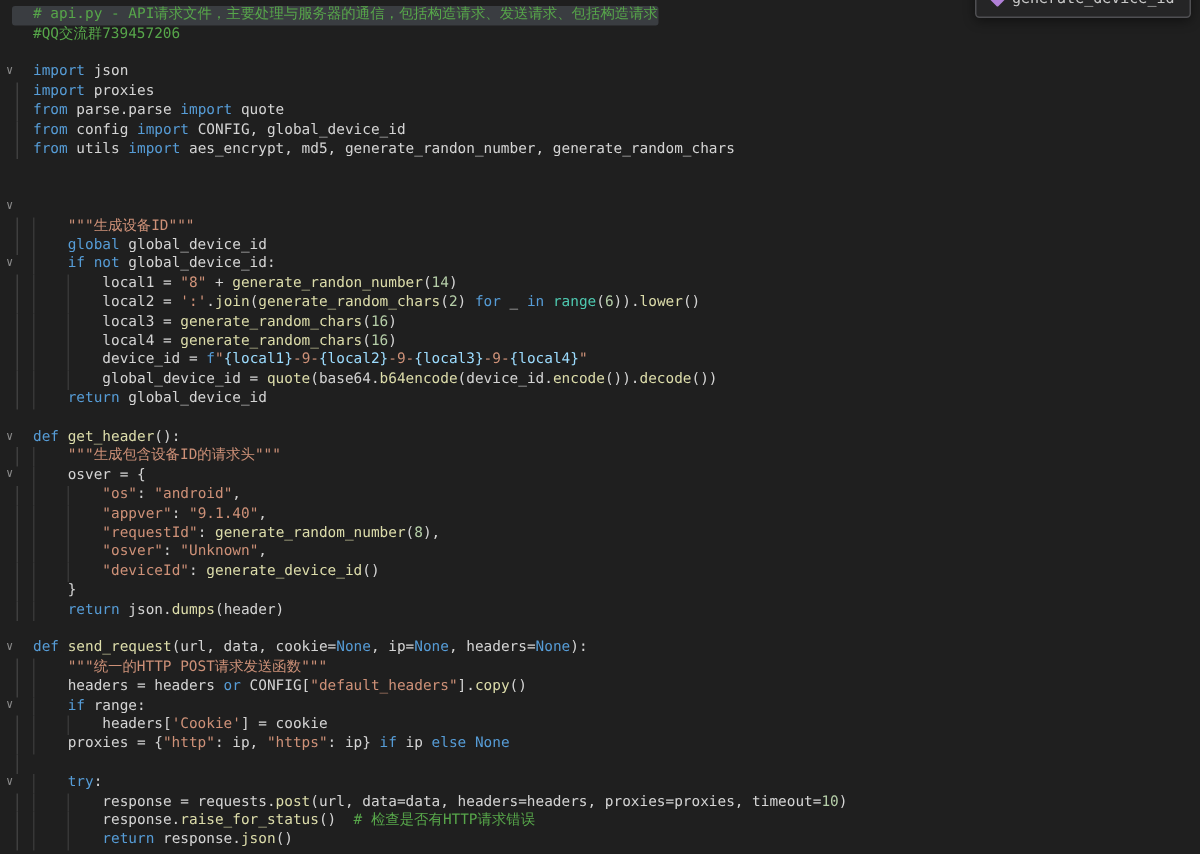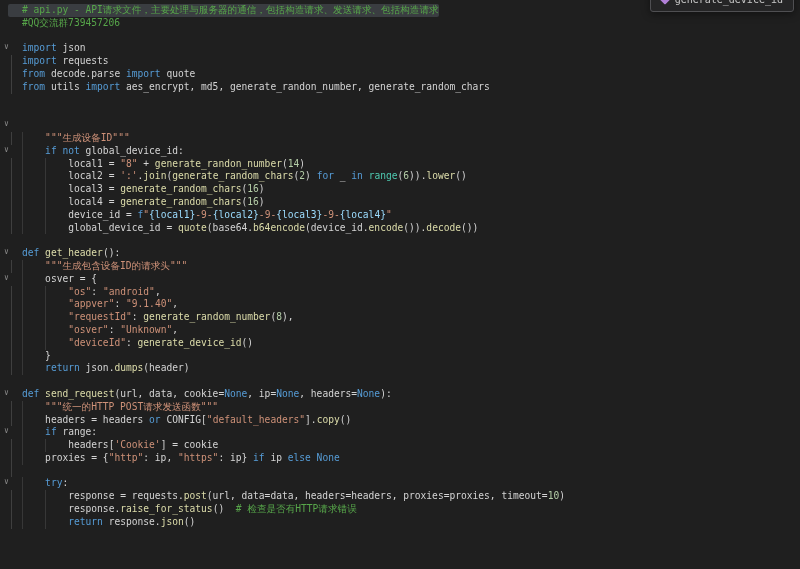--- a/index.html
+++ b/index.html
@@ -32,34 +32,37 @@
   }
 </style>
 </head>
 <body style="background: rgb(31, 31, 31);">
 
 <div class="code-area">
     <div class="line"><span class="gutter"></span><span class="code selected" style="background: rgb(58, 61, 65);"><span style="color: rgb(87, 166, 74);"># api.py - API请求文件，主要处理与服务器的通信，包括构造请求、发送请求、包括构造请求</span></span></div>
     <div class="line"><span class="gutter"></span><span class="code"><span style="color: rgb(87, 166, 74);">#QQ交流群739457206</span></span></div>
     <div class="line"><span class="gutter"></span><span class="code"></span></div>
     <div class="line"><span class="gutter"><span class="chevron" style="color: rgb(138, 138, 138);">∨</span></span><span class="code"><span style="color: rgb(86, 156, 214);">import</span><span style="color: rgb(212, 212, 212);"> json</span></span></div>
-    <div class="line"><span class="gutter"><span class="gutter-bar" style="background: rgb(63, 63, 63);"></span></span><span class="code"><span style="color: rgb(86, 156, 214);">import</span><span style="color: rgb(212, 212, 212);"> requests</span></span></div>
-    <div class="line"><span class="gutter"><span class="gutter-bar" style="background: rgb(63, 63, 63);"></span></span><span class="code"><span style="color: rgb(86, 156, 214);">from</span><span style="color: rgb(212, 212, 212);"> decode.parse </span><span style="color: rgb(86, 156, 214);">import</span><span style="color: rgb(212, 212, 212);"> quote</span></span></div>
+    <div class="line"><span class="gutter"><span class="gutter-bar" style="background: rgb(63, 63, 63);"></span></span><span class="code"><span style="color: rgb(86, 156, 214);">import</span><span style="color: rgb(212, 212, 212);"> proxies</span></span></div>
+    <div class="line"><span class="gutter"><span class="gutter-bar" style="background: rgb(63, 63, 63);"></span></span><span class="code"><span style="color: rgb(86, 156, 214);">from</span><span style="color: rgb(212, 212, 212);"> parse.parse </span><span style="color: rgb(86, 156, 214);">import</span><span style="color: rgb(212, 212, 212);"> quote</span></span></div>
+    <div class="line"><span class="gutter"><span class="gutter-bar" style="background: rgb(63, 63, 63);"></span></span><span class="code"><span style="color: rgb(86, 156, 214);">from</span><span style="color: rgb(212, 212, 212);"> config </span><span style="color: rgb(86, 156, 214);">import</span><span style="color: rgb(212, 212, 212);"> CONFIG, global_device_id</span></span></div>
     <div class="line"><span class="gutter"><span class="gutter-bar" style="background: rgb(63, 63, 63);"></span></span><span class="code"><span style="color: rgb(86, 156, 214);">from</span><span style="color: rgb(212, 212, 212);"> utils </span><span style="color: rgb(86, 156, 214);">import</span><span style="color: rgb(212, 212, 212);"> aes_encrypt, md5, generate_randon_number, generate_random_chars</span></span></div>
     <div class="line"><span class="gutter"></span><span class="code"></span></div>
     <div class="line"><span class="gutter"></span><span class="code"></span></div>
     <div class="line"><span class="gutter"><span class="chevron" style="color: rgb(138, 138, 138);">∨</span></span></div>
     <div class="line"><span class="gutter"><span class="gutter-bar" style="background: rgb(63, 63, 63);"></span></span><span class="indent-guide" style="left: 22px; background: rgb(55, 55, 55);"></span><span class="code"><span style="color: rgb(206, 145, 120);">    """生成设备ID"""</span></span></div>
+    <div class="line"><span class="gutter"><span class="gutter-bar" style="background: rgb(63, 63, 63);"></span></span><span class="indent-guide" style="left: 22px; background: rgb(55, 55, 55);"></span><span class="code"><span style="color: rgb(86, 156, 214);">    global</span><span style="color: rgb(212, 212, 212);"> global_device_id</span></span></div>
     <div class="line"><span class="gutter"><span class="chevron" style="color: rgb(138, 138, 138);">∨</span></span><span class="indent-guide" style="left: 22px; background: rgb(55, 55, 55);"></span><span class="code"><span style="color: rgb(86, 156, 214);">    if not</span><span style="color: rgb(212, 212, 212);"> global_device_id:</span></span></div>
     <div class="line"><span class="gutter"><span class="gutter-bar" style="background: rgb(63, 63, 63);"></span></span><span class="indent-guide" style="left: 22px; background: rgb(55, 55, 55);"></span><span class="indent-guide" style="left: 45px; background: rgb(55, 55, 55);"></span><span class="code"><span style="color: rgb(212, 212, 212);">        local1 = </span><span style="color: rgb(206, 145, 120);">"8"</span><span style="color: rgb(212, 212, 212);"> + </span><span style="color: rgb(220, 220, 170);">generate_randon_number</span><span style="color: rgb(212, 212, 212);">(</span><span style="color: rgb(181, 206, 168);">14</span><span style="color: rgb(212, 212, 212);">)</span></span></div>
     <div class="line"><span class="gutter"><span class="gutter-bar" style="background: rgb(63, 63, 63);"></span></span><span class="indent-guide" style="left: 22px; background: rgb(55, 55, 55);"></span><span class="indent-guide" style="left: 45px; background: rgb(55, 55, 55);"></span><span class="code"><span style="color: rgb(212, 212, 212);">        local2 = </span><span style="color: rgb(206, 145, 120);">':'</span><span style="color: rgb(212, 212, 212);">.</span><span style="color: rgb(220, 220, 170);">join</span><span style="color: rgb(212, 212, 212);">(</span><span style="color: rgb(220, 220, 170);">generate_random_chars</span><span style="color: rgb(212, 212, 212);">(</span><span style="color: rgb(181, 206, 168);">2</span><span style="color: rgb(212, 212, 212);">) </span><span style="color: rgb(86, 156, 214);">for</span><span style="color: rgb(212, 212, 212);"> _ </span><span style="color: rgb(86, 156, 214);">in</span><span style="color: rgb(212, 212, 212);"> </span><span style="color: rgb(78, 201, 176);">range</span><span style="color: rgb(212, 212, 212);">(</span><span style="color: rgb(181, 206, 168);">6</span><span style="color: rgb(212, 212, 212);">)).</span><span style="color: rgb(220, 220, 170);">lower</span><span style="color: rgb(212, 212, 212);">()</span></span></div>
     <div class="line"><span class="gutter"><span class="gutter-bar" style="background: rgb(63, 63, 63);"></span></span><span class="indent-guide" style="left: 22px; background: rgb(55, 55, 55);"></span><span class="indent-guide" style="left: 45px; background: rgb(55, 55, 55);"></span><span class="code"><span style="color: rgb(212, 212, 212);">        local3 = </span><span style="color: rgb(220, 220, 170);">generate_random_chars</span><span style="color: rgb(212, 212, 212);">(</span><span style="color: rgb(181, 206, 168);">16</span><span style="color: rgb(212, 212, 212);">)</span></span></div>
     <div class="line"><span class="gutter"><span class="gutter-bar" style="background: rgb(63, 63, 63);"></span></span><span class="indent-guide" style="left: 22px; background: rgb(55, 55, 55);"></span><span class="indent-guide" style="left: 45px; background: rgb(55, 55, 55);"></span><span class="code"><span style="color: rgb(212, 212, 212);">        local4 = </span><span style="color: rgb(220, 220, 170);">generate_random_chars</span><span style="color: rgb(212, 212, 212);">(</span><span style="color: rgb(181, 206, 168);">16</span><span style="color: rgb(212, 212, 212);">)</span></span></div>
     <div class="line"><span class="gutter"><span class="gutter-bar" style="background: rgb(63, 63, 63);"></span></span><span class="indent-guide" style="left: 22px; background: rgb(55, 55, 55);"></span><span class="indent-guide" style="left: 45px; background: rgb(55, 55, 55);"></span><span class="code"><span style="color: rgb(212, 212, 212);">        device_id = </span><span style="color: rgb(86, 156, 214);">f</span><span style="color: rgb(206, 145, 120);">"</span><span style="color: rgb(156, 220, 254);">{local1}</span><span style="color: rgb(206, 145, 120);">-9-</span><span style="color: rgb(156, 220, 254);">{local2}</span><span style="color: rgb(206, 145, 120);">-9-</span><span style="color: rgb(156, 220, 254);">{local3}</span><span style="color: rgb(206, 145, 120);">-9-</span><span style="color: rgb(156, 220, 254);">{local4}</span><span style="color: rgb(206, 145, 120);">"</span></span></div>
     <div class="line"><span class="gutter"><span class="gutter-bar" style="background: rgb(63, 63, 63);"></span></span><span class="indent-guide" style="left: 22px; background: rgb(55, 55, 55);"></span><span class="indent-guide" style="left: 45px; background: rgb(55, 55, 55);"></span><span class="code"><span style="color: rgb(212, 212, 212);">        global_device_id = </span><span style="color: rgb(220, 220, 170);">quote</span><span style="color: rgb(212, 212, 212);">(base64.</span><span style="color: rgb(220, 220, 170);">b64encode</span><span style="color: rgb(212, 212, 212);">(device_id.</span><span style="color: rgb(220, 220, 170);">encode</span><span style="color: rgb(212, 212, 212);">()).</span><span style="color: rgb(220, 220, 170);">decode</span><span style="color: rgb(212, 212, 212);">())</span></span></div>
+    <div class="line"><span class="gutter"><span class="gutter-bar" style="background: rgb(63, 63, 63);"></span></span><span class="indent-guide" style="left: 22px; background: rgb(55, 55, 55);"></span><span class="code"><span style="color: rgb(86, 156, 214);">    return</span><span style="color: rgb(212, 212, 212);"> global_device_id</span></span></div>
     <div class="line"><span class="gutter"></span><span class="code"></span></div>
     <div class="line"><span class="gutter"><span class="chevron" style="color: rgb(138, 138, 138);">∨</span></span><span class="code"><span style="color: rgb(86, 156, 214);">def</span><span style="color: rgb(220, 220, 170);"> get_header</span><span style="color: rgb(212, 212, 212);">():</span></span></div>
     <div class="line"><span class="gutter"><span class="gutter-bar" style="background: rgb(63, 63, 63);"></span></span><span class="indent-guide" style="left: 22px; background: rgb(55, 55, 55);"></span><span class="code"><span style="color: rgb(206, 145, 120);">    """生成包含设备ID的请求头"""</span></span></div>
     <div class="line"><span class="gutter"><span class="chevron" style="color: rgb(138, 138, 138);">∨</span></span><span class="indent-guide" style="left: 22px; background: rgb(55, 55, 55);"></span><span class="code"><span style="color: rgb(212, 212, 212);">    osver = {</span></span></div>
     <div class="line"><span class="gutter"><span class="gutter-bar" style="background: rgb(63, 63, 63);"></span></span><span class="indent-guide" style="left: 22px; background: rgb(55, 55, 55);"></span><span class="indent-guide" style="left: 45px; background: rgb(55, 55, 55);"></span><span class="code"><span style="color: rgb(212, 212, 212);">        </span><span style="color: rgb(206, 145, 120);">"os"</span><span style="color: rgb(212, 212, 212);">: </span><span style="color: rgb(206, 145, 120);">"android"</span><span style="color: rgb(212, 212, 212);">,</span></span></div>
     <div class="line"><span class="gutter"><span class="gutter-bar" style="background: rgb(63, 63, 63);"></span></span><span class="indent-guide" style="left: 22px; background: rgb(55, 55, 55);"></span><span class="indent-guide" style="left: 45px; background: rgb(55, 55, 55);"></span><span class="code"><span style="color: rgb(212, 212, 212);">        </span><span style="color: rgb(206, 145, 120);">"appver"</span><span style="color: rgb(212, 212, 212);">: </span><span style="color: rgb(206, 145, 120);">"9.1.40"</span><span style="color: rgb(212, 212, 212);">,</span></span></div>
     <div class="line"><span class="gutter"><span class="gutter-bar" style="background: rgb(63, 63, 63);"></span></span><span class="indent-guide" style="left: 22px; background: rgb(55, 55, 55);"></span><span class="indent-guide" style="left: 45px; background: rgb(55, 55, 55);"></span><span class="code"><span style="color: rgb(212, 212, 212);">        </span><span style="color: rgb(206, 145, 120);">"requestId"</span><span style="color: rgb(212, 212, 212);">: </span><span style="color: rgb(220, 220, 170);">generate_random_number</span><span style="color: rgb(212, 212, 212);">(</span><span style="color: rgb(181, 206, 168);">8</span><span style="color: rgb(212, 212, 212);">),</span></span></div>
     <div class="line"><span class="gutter"><span class="gutter-bar" style="background: rgb(63, 63, 63);"></span></span><span class="indent-guide" style="left: 22px; background: rgb(55, 55, 55);"></span><span class="indent-guide" style="left: 45px; background: rgb(55, 55, 55);"></span><span class="code"><span style="color: rgb(212, 212, 212);">        </span><span style="color: rgb(206, 145, 120);">"osver"</span><span style="color: rgb(212, 212, 212);">: </span><span style="color: rgb(206, 145, 120);">"Unknown"</span><span style="color: rgb(212, 212, 212);">,</span></span></div>
     <div class="line"><span class="gutter"><span class="gutter-bar" style="background: rgb(63, 63, 63);"></span></span><span class="indent-guide" style="left: 22px; background: rgb(55, 55, 55);"></span><span class="indent-guide" style="left: 45px; background: rgb(55, 55, 55);"></span><span class="code"><span style="color: rgb(212, 212, 212);">        </span><span style="color: rgb(206, 145, 120);">"deviceId"</span><span style="color: rgb(212, 212, 212);">: </span><span style="color: rgb(220, 220, 170);">generate_device_id</span><span style="color: rgb(212, 212, 212);">()</span></span></div>
     <div class="line"><span class="gutter"><span class="gutter-bar" style="background: rgb(63, 63, 63);"></span></span><span class="indent-guide" style="left: 22px; background: rgb(55, 55, 55);"></span><span class="code"><span style="color: rgb(212, 212, 212);">    }</span></span></div>

